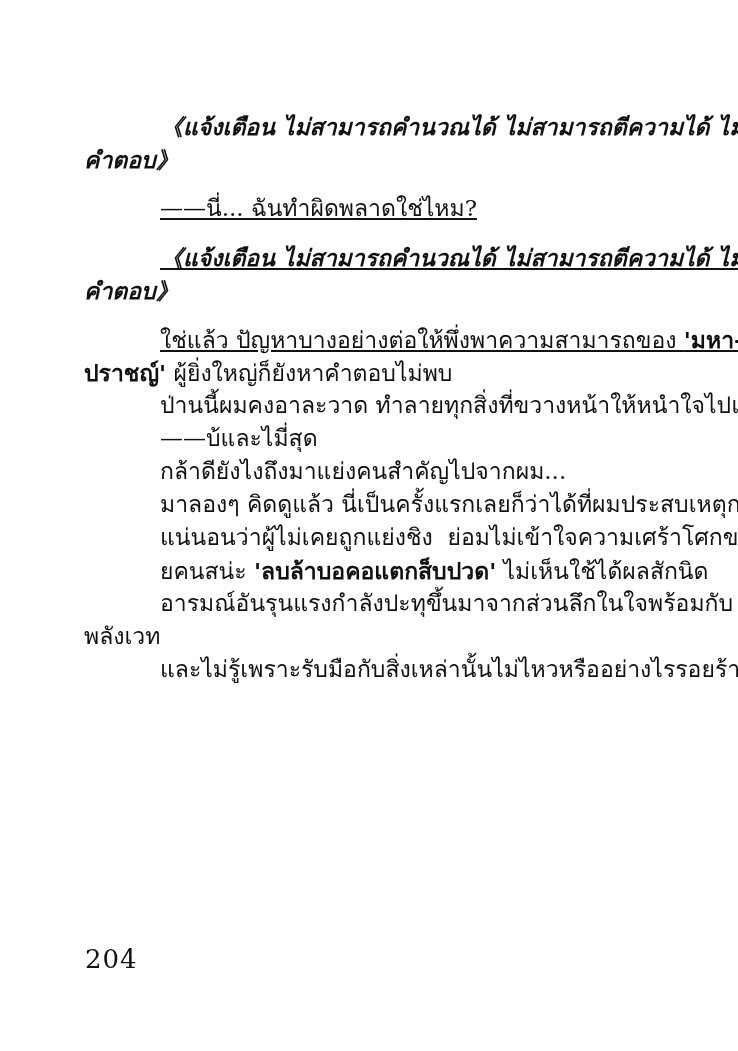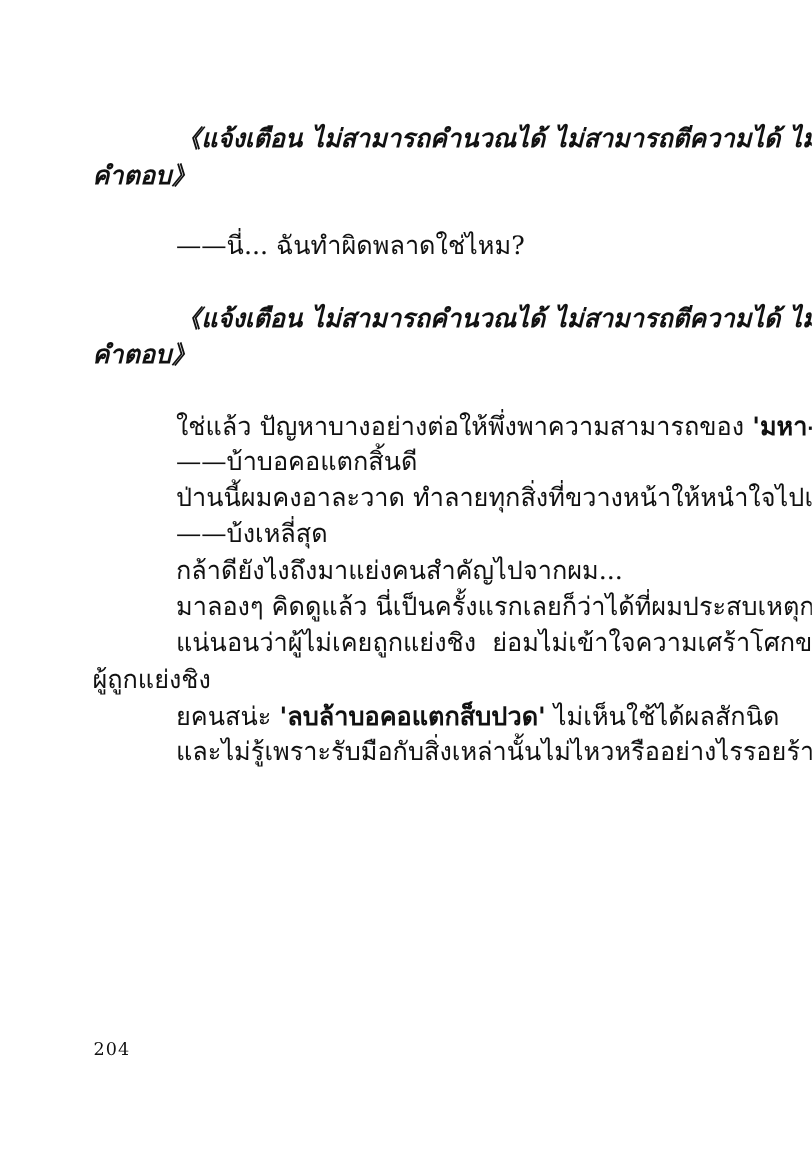--- a/index.html
+++ b/index.html
@@ -26,52 +26,54 @@
   .line {
     white-space: pre;
     font-size: 23px;
     line-height: 33px;
     height: 33px;
   }
   .line.indent {
     padding-left: 76px;
   }
   .line.space-before {
-    margin-top: 32px;
+    margin-top: 16px;
+    text-decoration: underline;
   }
   .line.warning {
     font-weight: bold;
     font-style: italic;
   }
   .bold {
     font-weight: bold;
   }
   .page-number {
     position: absolute;
     left: 85px;
     top: 944px;
-    font-size: 16px;
+    font-size: 26px;
     letter-spacing: 1px;
   }
 </style>
 </head>
 <body>
 
 <div class="page">
   <div>
       <div class="line warning indent"><span>《แจ้งเตือน ไม่สามารถคำนวณได้ ไม่สามารถตีความได้ ไม่พบ</span></div>
       <div class="line warning"><span>คำตอบ》</span></div>
       <div class="line indent space-before"><span>——นี่... ฉันทำผิดพลาดใช่ไหม?</span></div>
       <div class="line warning indent space-before"><span>《แจ้งเตือน ไม่สามารถคำนวณได้ ไม่สามารถตีความได้ ไม่พบ</span></div>
       <div class="line warning"><span>คำตอบ》</span></div>
       <div class="line indent space-before"><span>ใช่แล้ว ปัญหาบางอย่างต่อให้พึ่งพาความสามารถของ </span><span class="bold">'มหา-</span></div>
-      <div class="line indent"><span>——บ้าบอคอแตกสิ้นดี</span></div>
+      <div class="line"><span class="bold">ปราชญ์'</span><span> ผู้ยิ่งใหญ่ก็ยังหาคำตอบไม่พบ</span></div>
       <div class="line indent"><span>ป่านนี้ผมคงอาละวาด ทำลายทุกสิ่งที่ขวางหน้าให้หนำใจไปแล้ว</span></div>
-      <div class="line indent"><span>——บ้งเหลี่สุด</span></div>
+      <div class="line indent"><span>——บ้และไมี่สุด</span></div>
       <div class="line indent"><span>กล้าดียังไงถึงมาแย่งคนสำคัญไปจากผม...</span></div>
       <div class="line indent"><span>มาลองๆ คิดดูแล้ว นี่เป็นครั้งแรกเลยก็ว่าได้ที่ผมประสบเหตุการณ์</span></div>
       <div class="line indent"><span>แน่นอนว่าผู้ไม่เคยถูกแย่งชิง  ย่อมไม่เข้าใจความเศร้าโศกของ</span></div>
-      <div class="line"><span>ผู้ถูกแย่งชิง</span></div>
       <div class="line indent"><span>ยคนสน่ะ </span><span class="bold">'ลบล้าบอคอแตกส็บปวด'</span><span> ไม่เห็นใช้ได้ผลสักนิด</span></div>
+      <div class="line indent"><span>อารมณ์อันรุนแรงกำลังปะทุขึ้นมาจากส่วนลึกในใจพร้อมกับ</span></div>
+      <div class="line"><span>พลังเวท</span></div>
       <div class="line indent"><span>และไม่รู้เพราะรับมือกับสิ่งเหล่านั้นไม่ไหวหรืออย่างไรรอยร้าว</span></div>
     </div>
   <div class="page-number">204</div>
 </div>
 
 </body></html>

